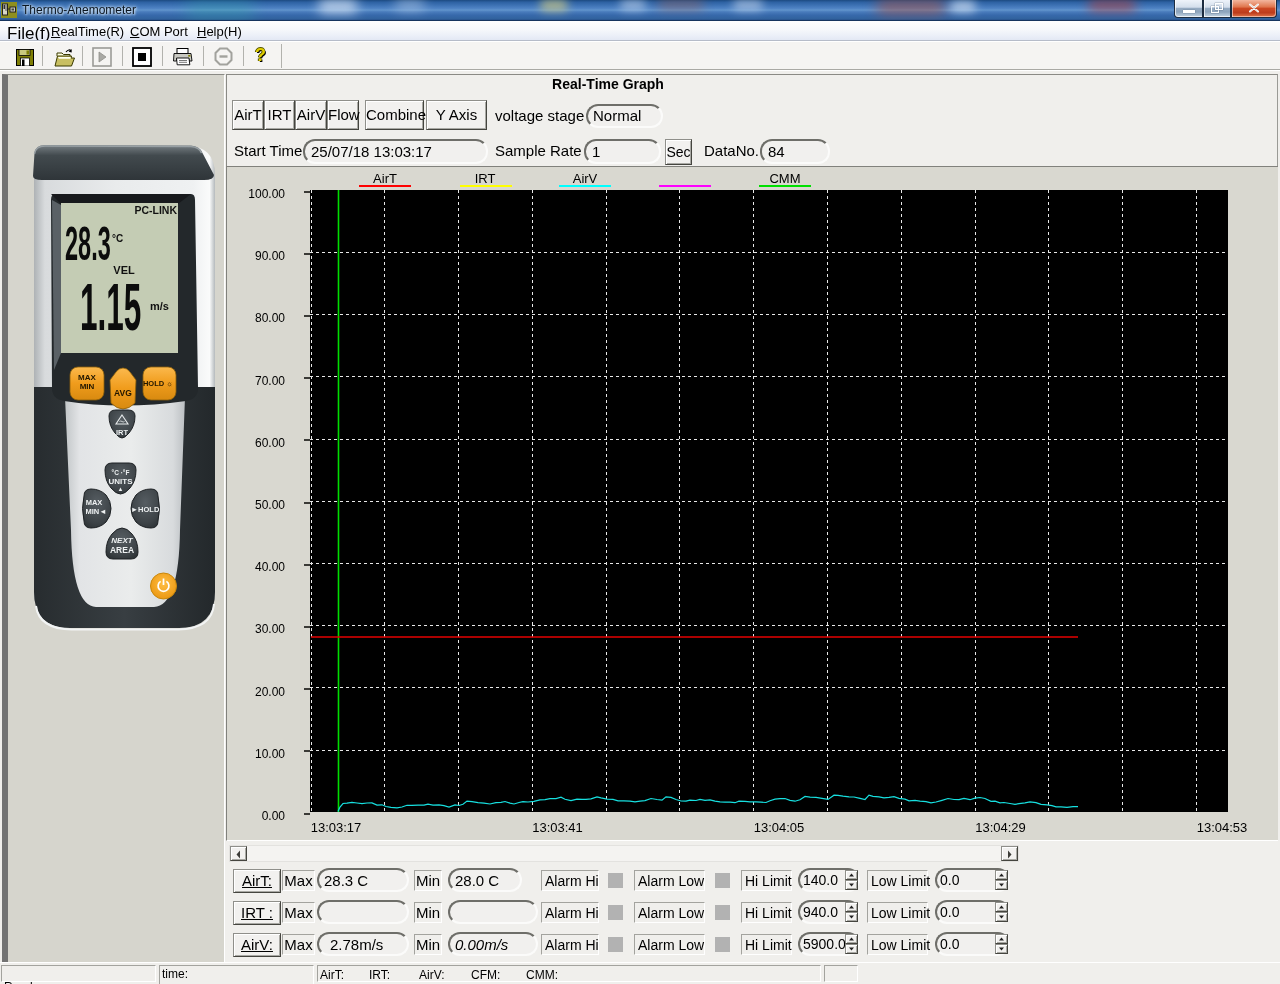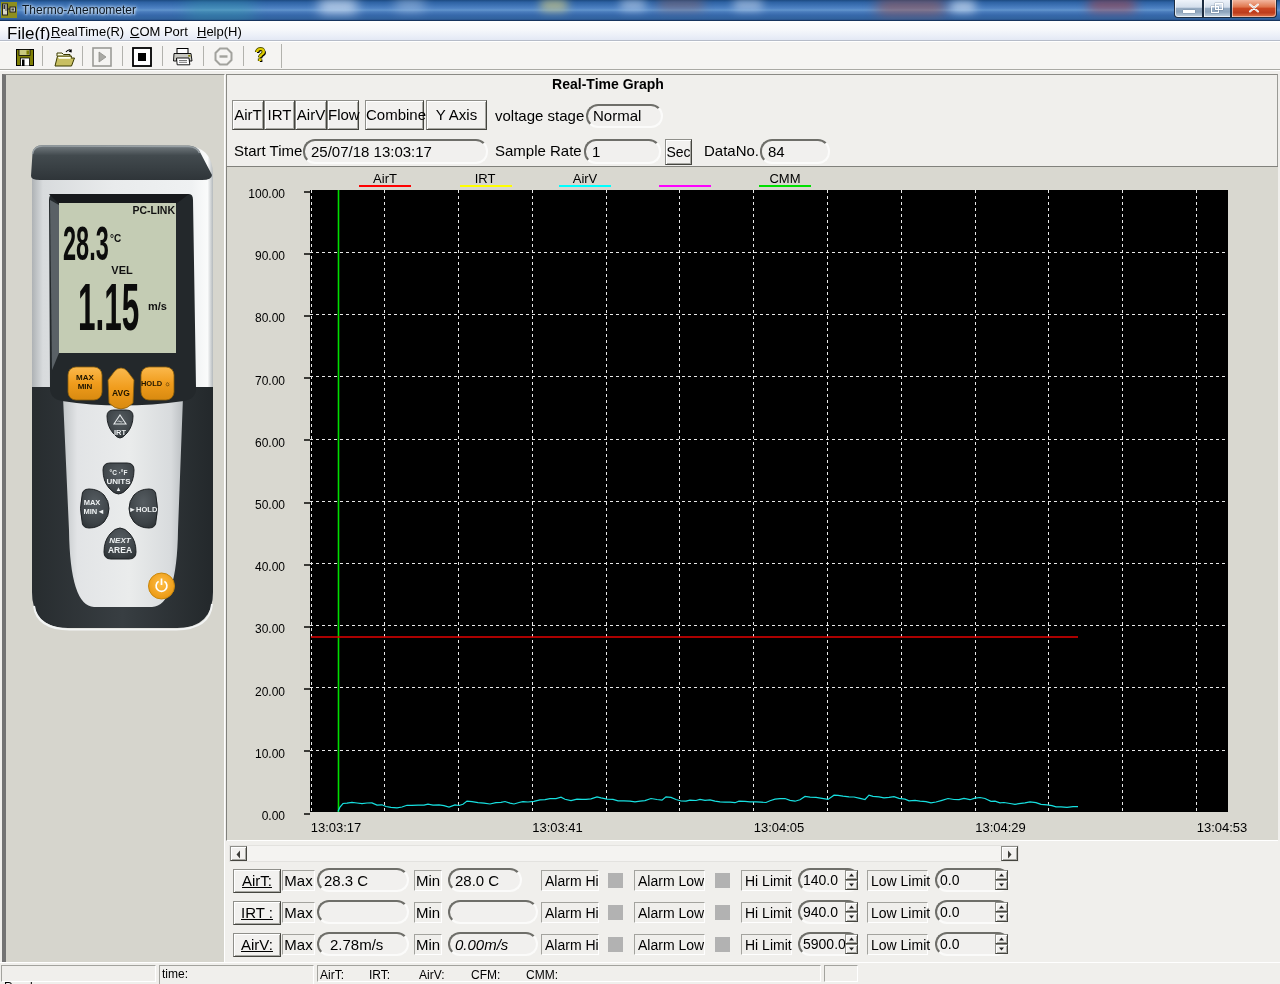--- a/index.html
+++ b/index.html
@@ -128,21 +128,21 @@
     <path d="M6 1.5 L13 1.5 L17.5 6 L17.5 13 L13 17.5 L6 17.5 L1.5 13 L1.5 6 Z" fill="none" stroke="#a2a29d" stroke-width="2"></path>
     <line x1="5.5" y1="9.5" x2="13.5" y2="9.5" stroke="#a2a29d" stroke-width="2.4"></line>
   </svg>
 
   <div class="abs" style="left:255px;top:3px;font-size:18px;font-weight:bold;color:#e0ce00;text-shadow:1px 1px 0 #000, -1px 0 0 #555500, 0 -1px 0 #555500;">?</div>
 </div>
 <div class="abs" style="left:0;top:69px;width:1280px;height:1px;background:#a9a9a4;"></div>
 <div class="abs" style="left:0;top:70px;width:1280px;height:1px;background:#ffffff;"></div>
 
 <div class="abs" id="leftpanel" style="left:2px;top:74px;width:223px;height:888px;background:#d6d5cd;
-     border-top:1px solid #8a8a85;border-left:4px solid #737373;border-right:1px solid #ffffff;box-sizing:border-box;">
+     border-top:1px solid #8a8a85;border-left:6px solid #737373;border-right:1px solid #ffffff;box-sizing:border-box;">
 <svg width="221" height="886" viewBox="0 0 221 886" style="position:absolute;left:0;top:0;">
   <defs>
     <linearGradient id="bodyg" x1="0" y1="0" x2="1" y2="0">
       <stop offset="0" stop-color="#aeb2b5"></stop>
       <stop offset="0.06" stop-color="#d8dbdd"></stop>
       <stop offset="0.45" stop-color="#e9ebec"></stop>
       <stop offset="0.88" stop-color="#eff1f2"></stop>
       <stop offset="0.97" stop-color="#fafbfb"></stop>
       <stop offset="1" stop-color="#b4b9bc"></stop>
     </linearGradient>

